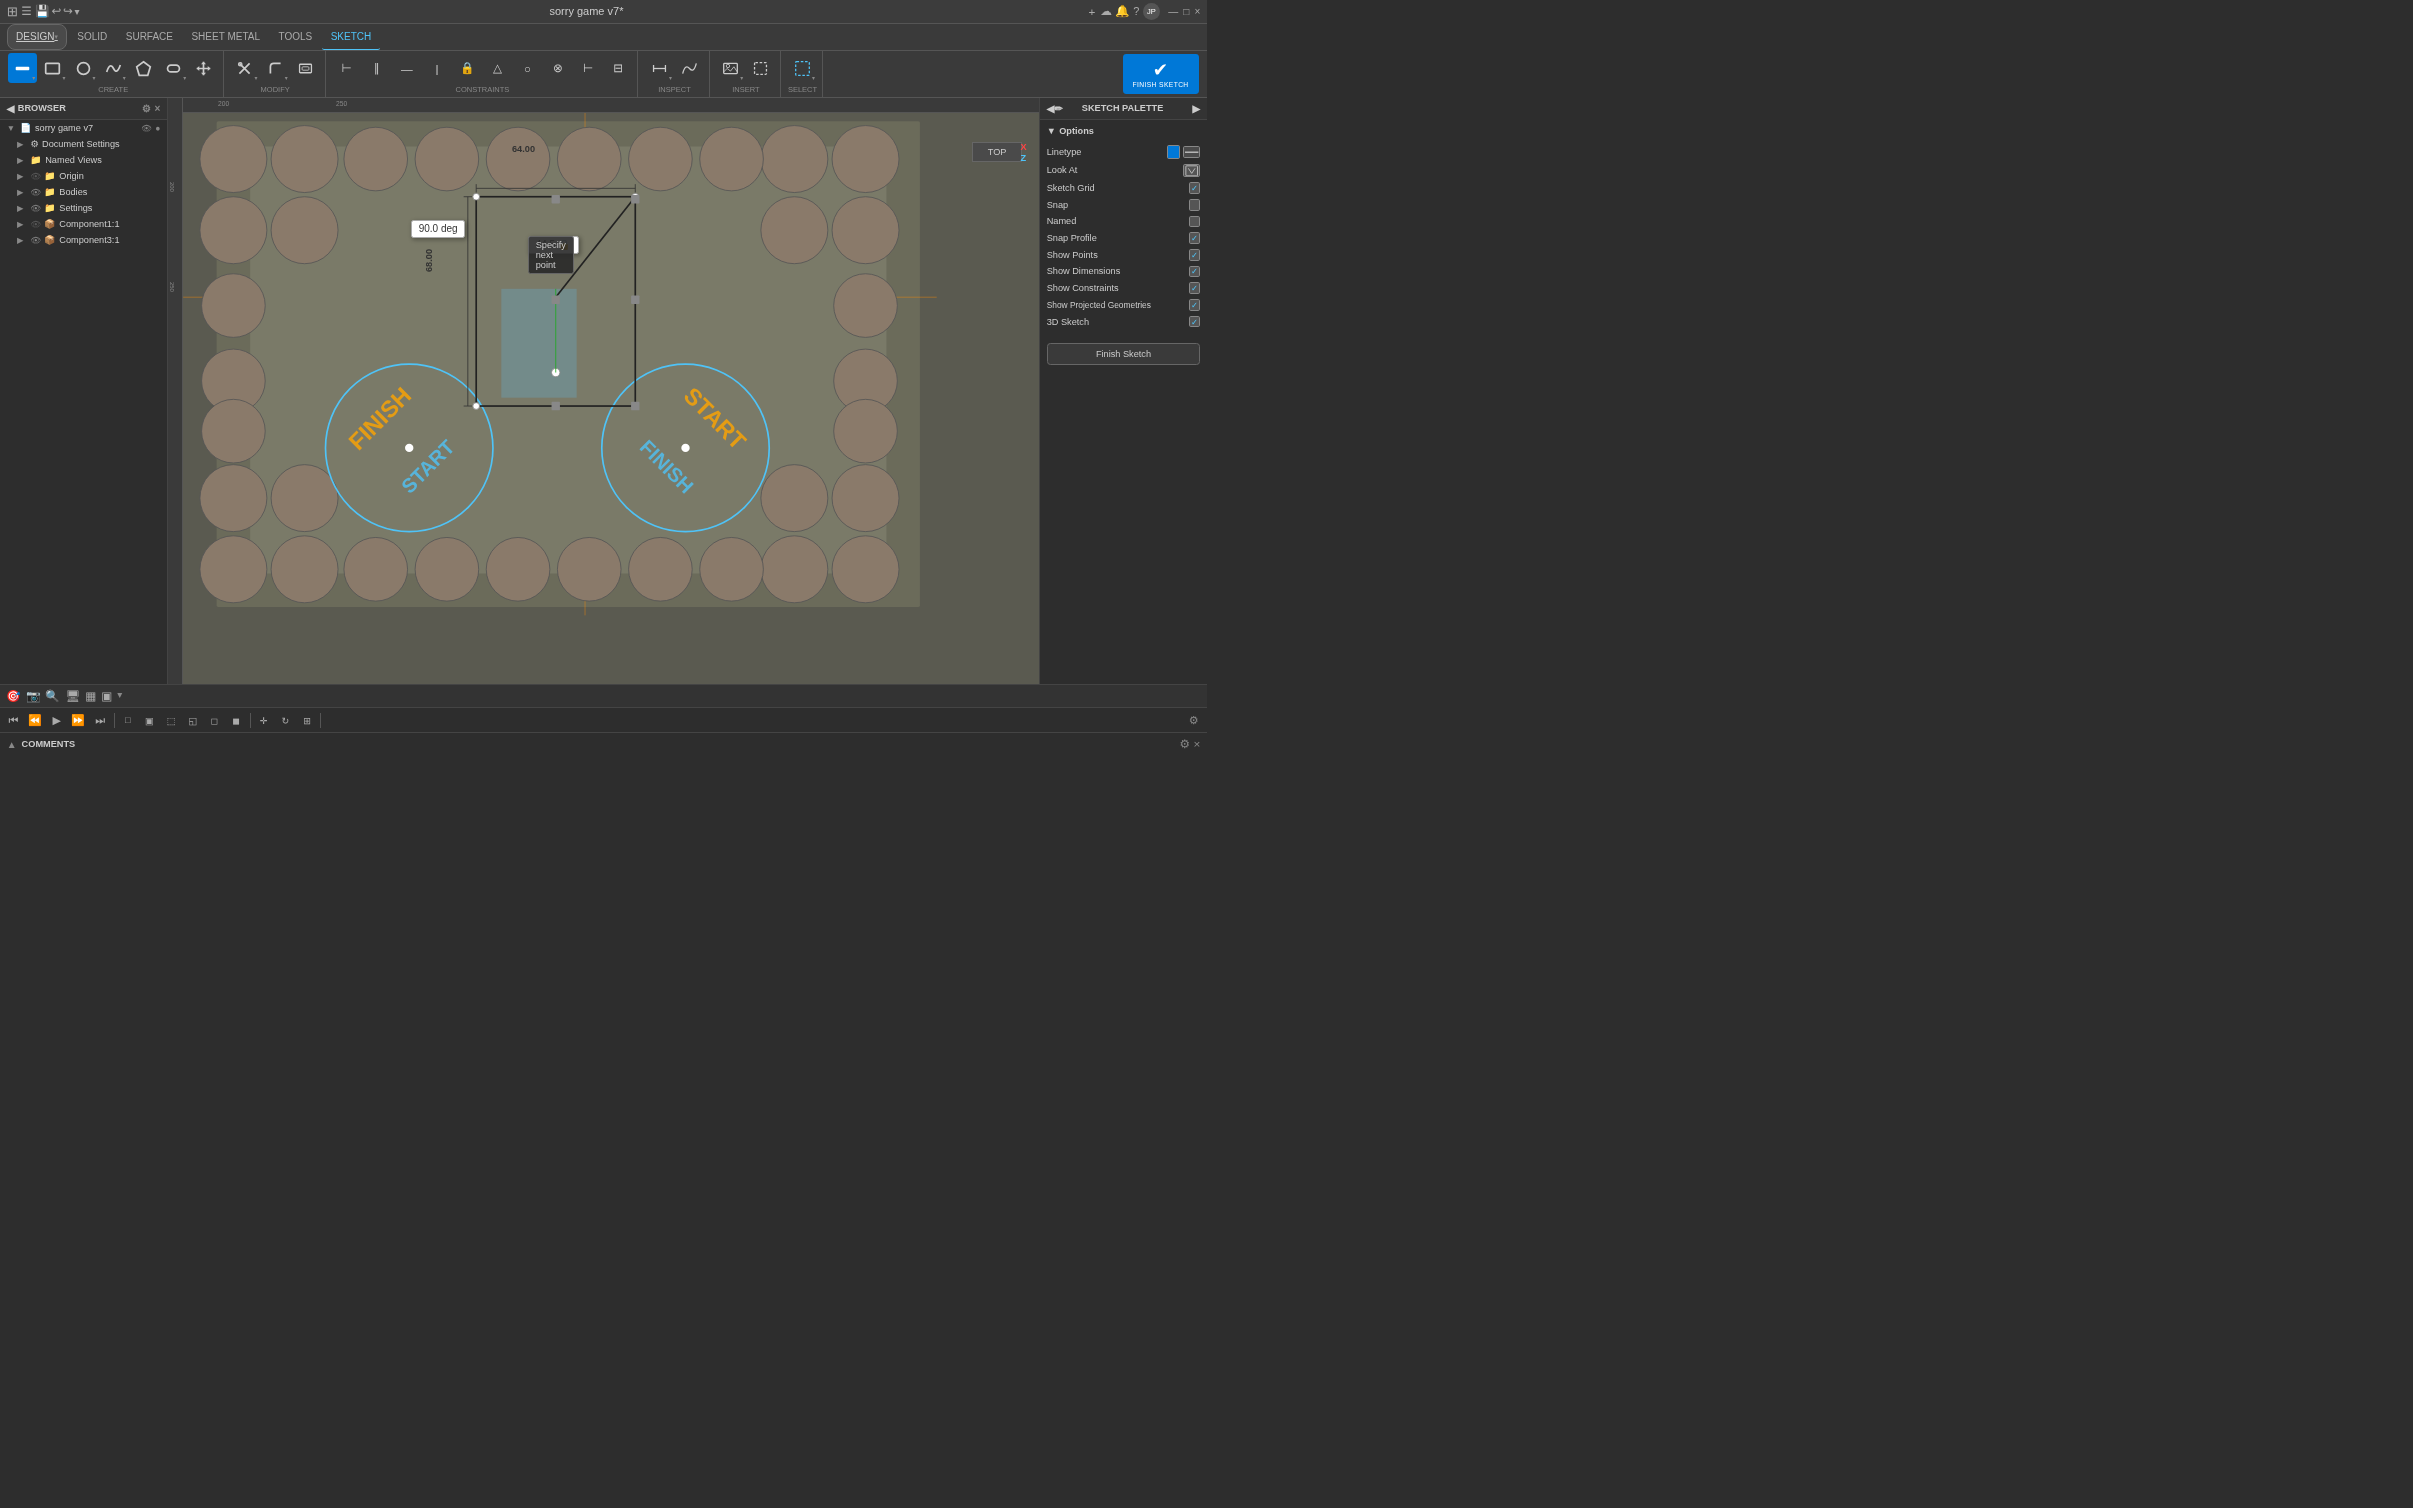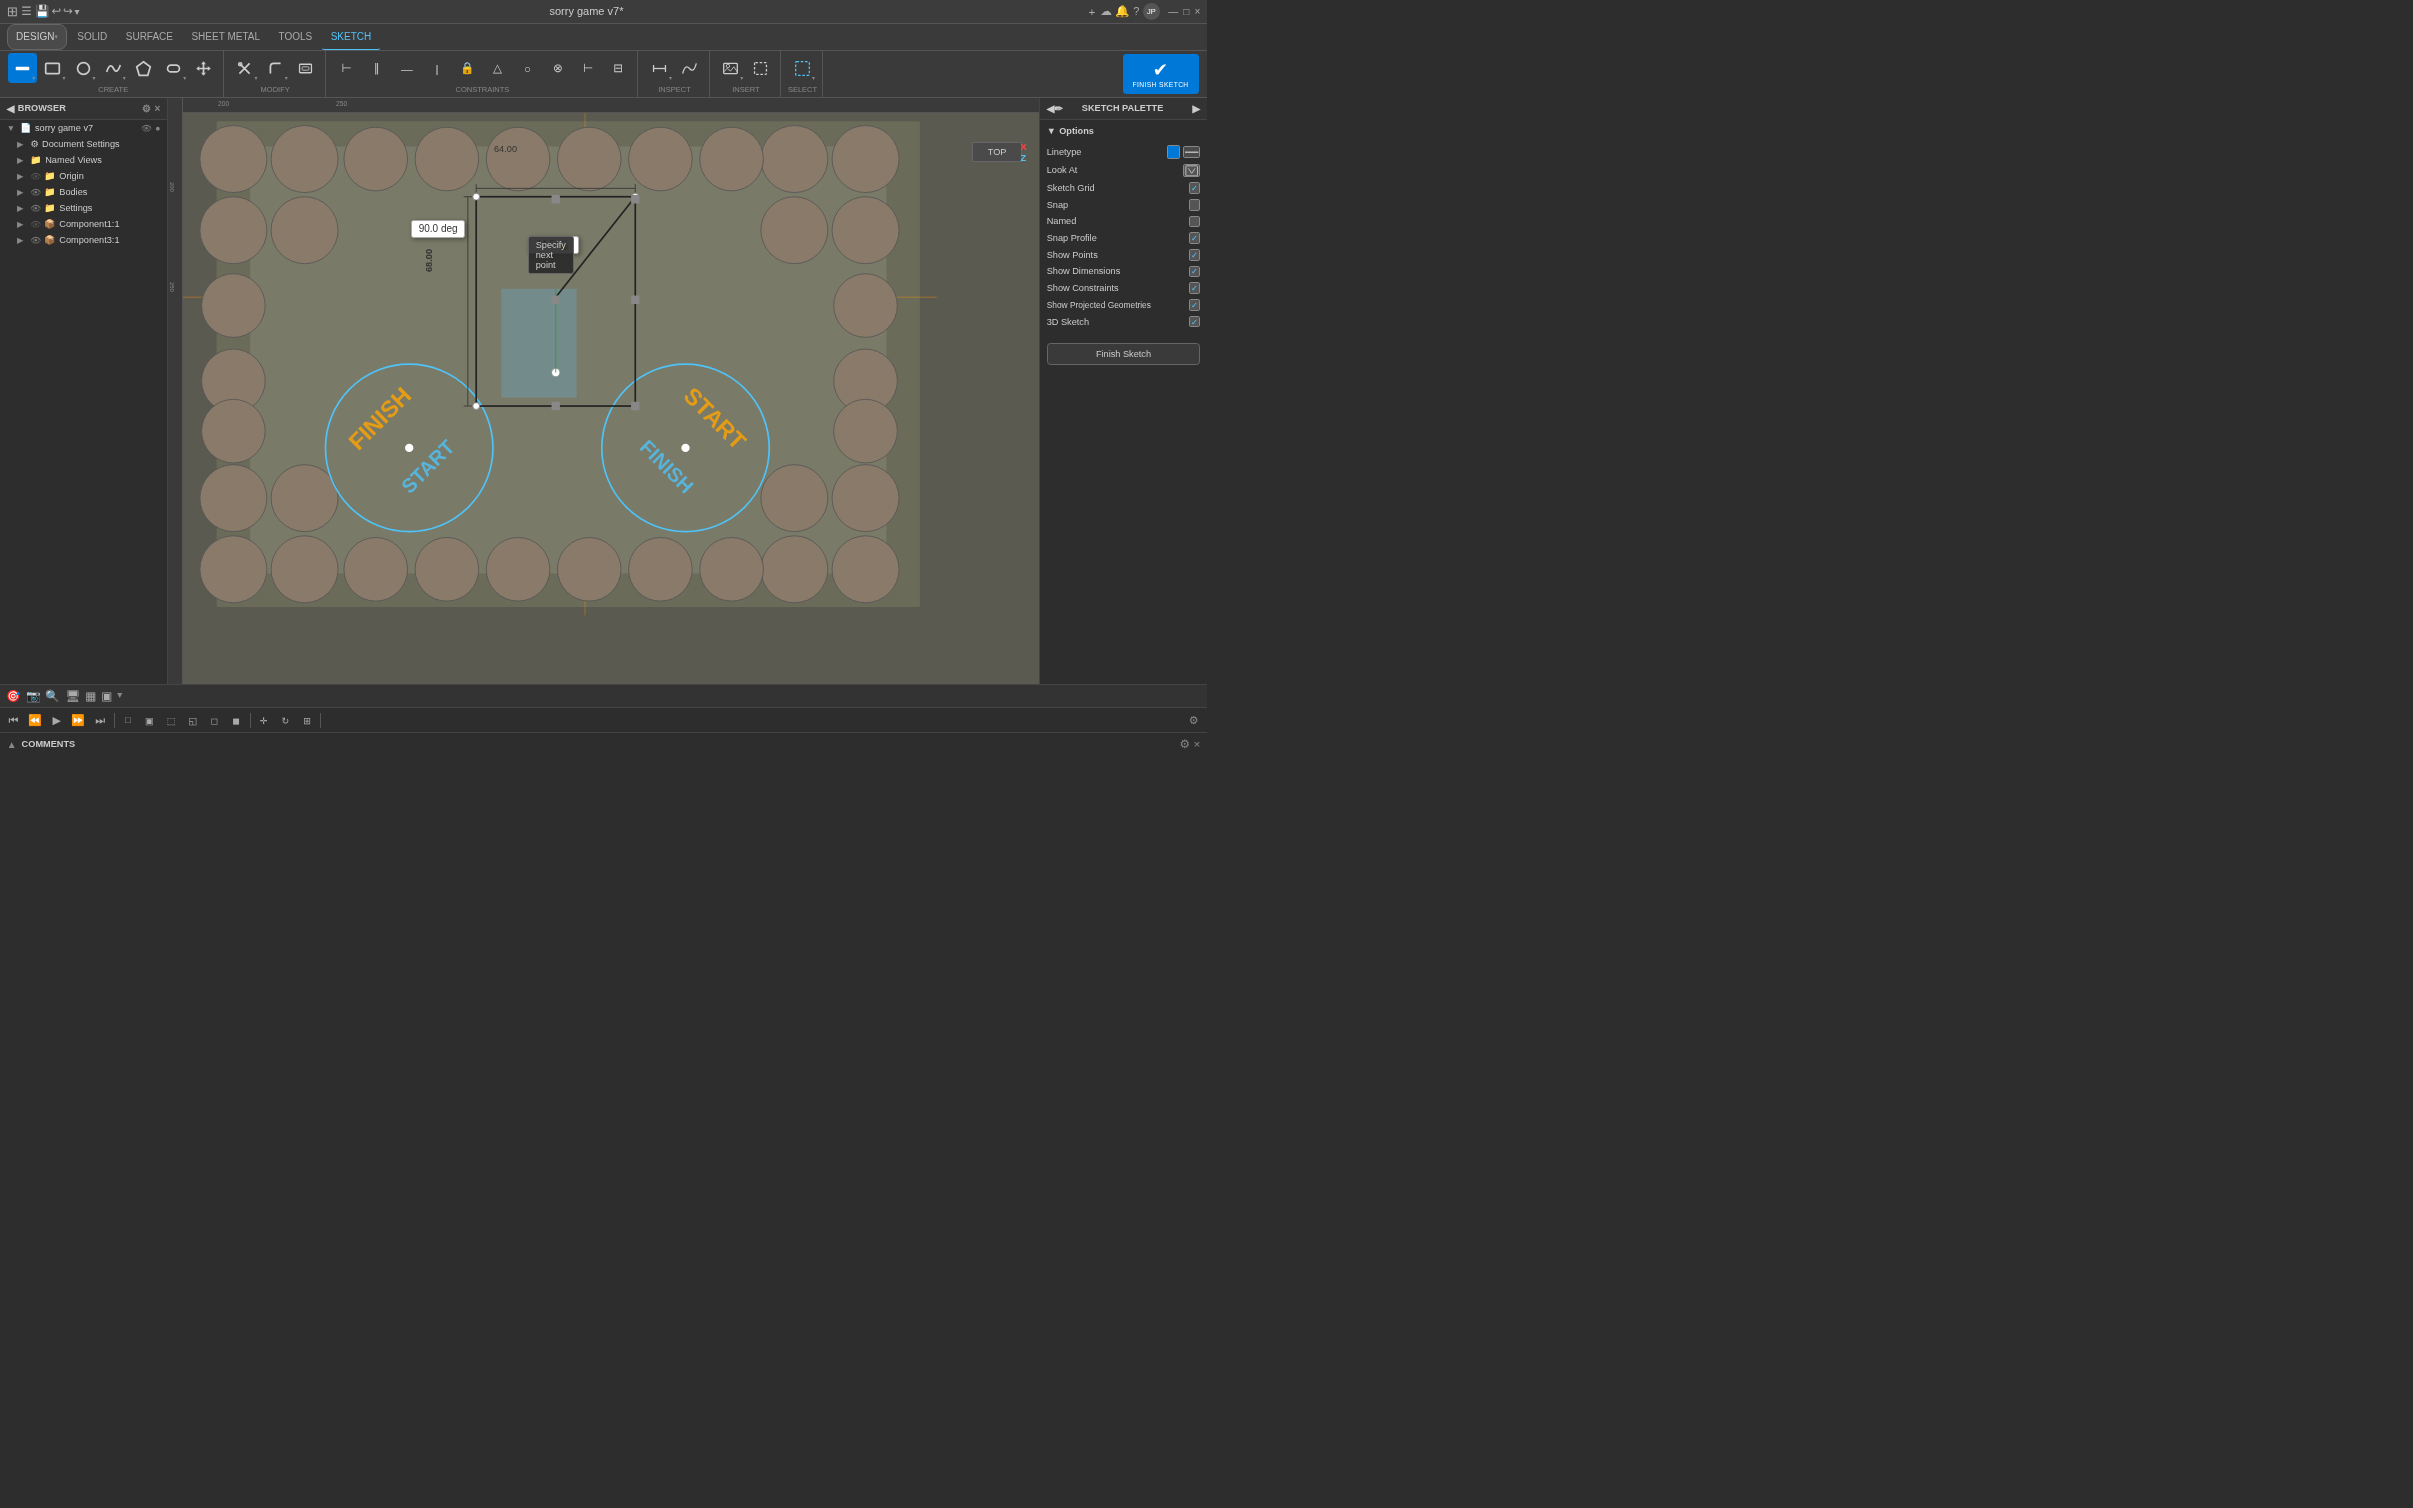--- a/index.html
+++ b/index.html
@@ -4,21 +4,21 @@
   <style>
     * { box-sizing: border-box; margin: 0; padding: 0; }
     body { font-family: 'Segoe UI', Arial, sans-serif; font-size: 10px; background: #2d2d2d; color: #ccc; overflow: hidden; width: 1207px; height: 754px; }
 
     
     #topbar { display: flex; align-items: center; background: #3c3c3c; height: 23.5px; padding: 0 6.7px; border-bottom: 0.8px solid #555; }
 
     
     #menubar { display: flex; align-items: stretch; background: #3a3a3a; height: 27px; border-bottom: 0.8px solid #555; padding: 0 6.7px; gap: 1.7px; }
     #menubar .menu-item { display: flex; align-items: center; padding: 0 8.4px; cursor: pointer; font-size: 10px; color: #ccc; border-radius: 2.5px; }
-    #menubar .design-btn { background: #4a4a4a; border: 0.8px solid #666; border-radius: 8px; padding: 1.7px 8.4px; }
+    #menubar .design-btn { background: #4a4a4a; border: 0.8px solid #666; border-radius: 8px; padding: 1.7px 8.4px; text-decoration: underline; }
 
     
     #toolbar { display: flex; align-items: center; background: #3a3a3a; height: 47px; border-bottom: 0.8px solid #555; padding: 0 3.4px; gap: 1.7px; overflow: hidden; }
     .toolbar-group { display: flex; flex-direction: column; align-items: center; padding: 0 5px; border-right: 0.8px solid #555; height: 100%; justify-content: center; gap: 1.7px; }
     .toolbar-group:last-child { border-right: none; }
     .toolbar-group-label { font-size: 7.5px; color: #888; text-transform: uppercase; }
     .toolbar-icons { display: flex; gap: 1.7px; }
     .tool-btn { display: flex; flex-direction: column; align-items: center; justify-content: center; width: 28.5px; height: 30px; cursor: pointer; border-radius: 3.4px; color: #ccc; font-size: 13.4px; position: relative; }
     .tool-btn.active { background: #0078d7; color: white; }
     .tool-btn .dropdown-arrow { position: absolute; bottom: 1.7px; right: 1.7px; font-size: 5.9px; color: #888; }
@@ -479,21 +479,21 @@
     <div style="position:absolute; left:360px; top:138px; display:flex; flex-direction:column; gap:3.4px;">
       <div class="input-tooltip">
         <span>44.5</span>
         <span class="lock-icon">🔒</span>
       </div>
       <div class="next-point-hint">
         <span>Specify next point</span>
       </div>
     </div>
 
-    <div class="dim-label" style="left:326px; top:46px; color:#333; font-size:9.2px; font-weight:normal;">
+    <div class="dim-label" style="left:344px; top:46px; color:#333; font-size:9.2px; font-weight:bold;">
       <span>64.00</span>
     </div>
 
     <div class="dim-label" style="left:256px; top:151px; color:#333; font-size:9.2px; font-weight:bold; writing-mode:vertical-lr; transform:rotate(180deg);">
       <span>68.00</span>
     </div>
 
     <div id="view-cube" style="position:absolute; top:25px; right:8.4px; width:67px;">
       <div style="position:relative; width:59px; height:59px; margin:2px auto;">
 

